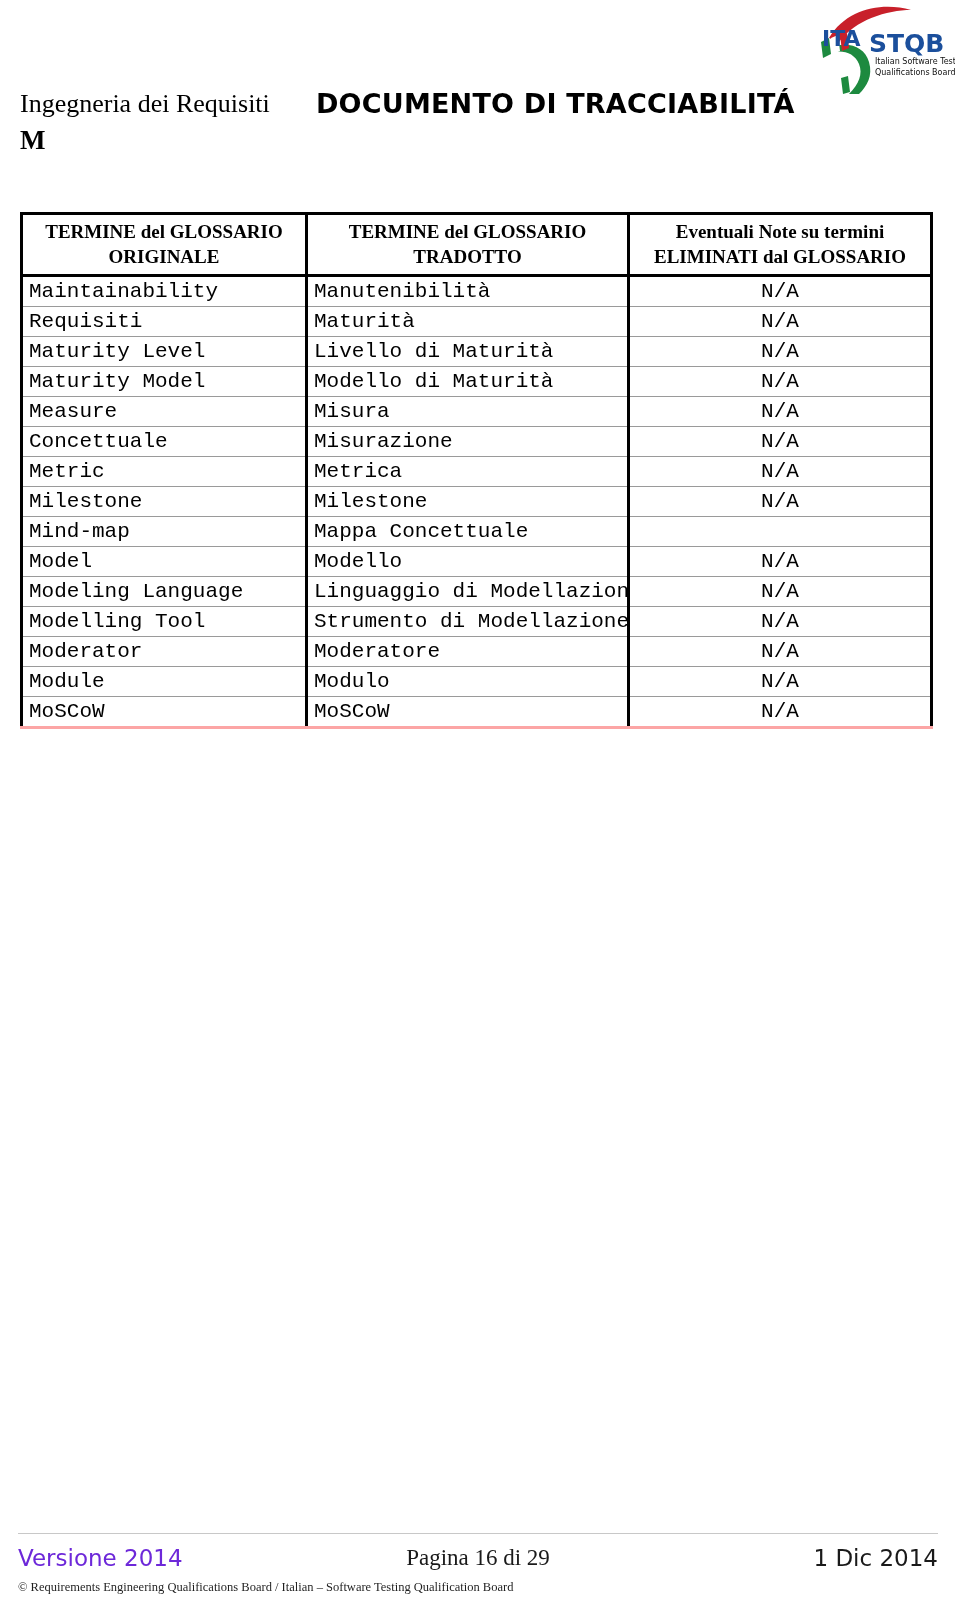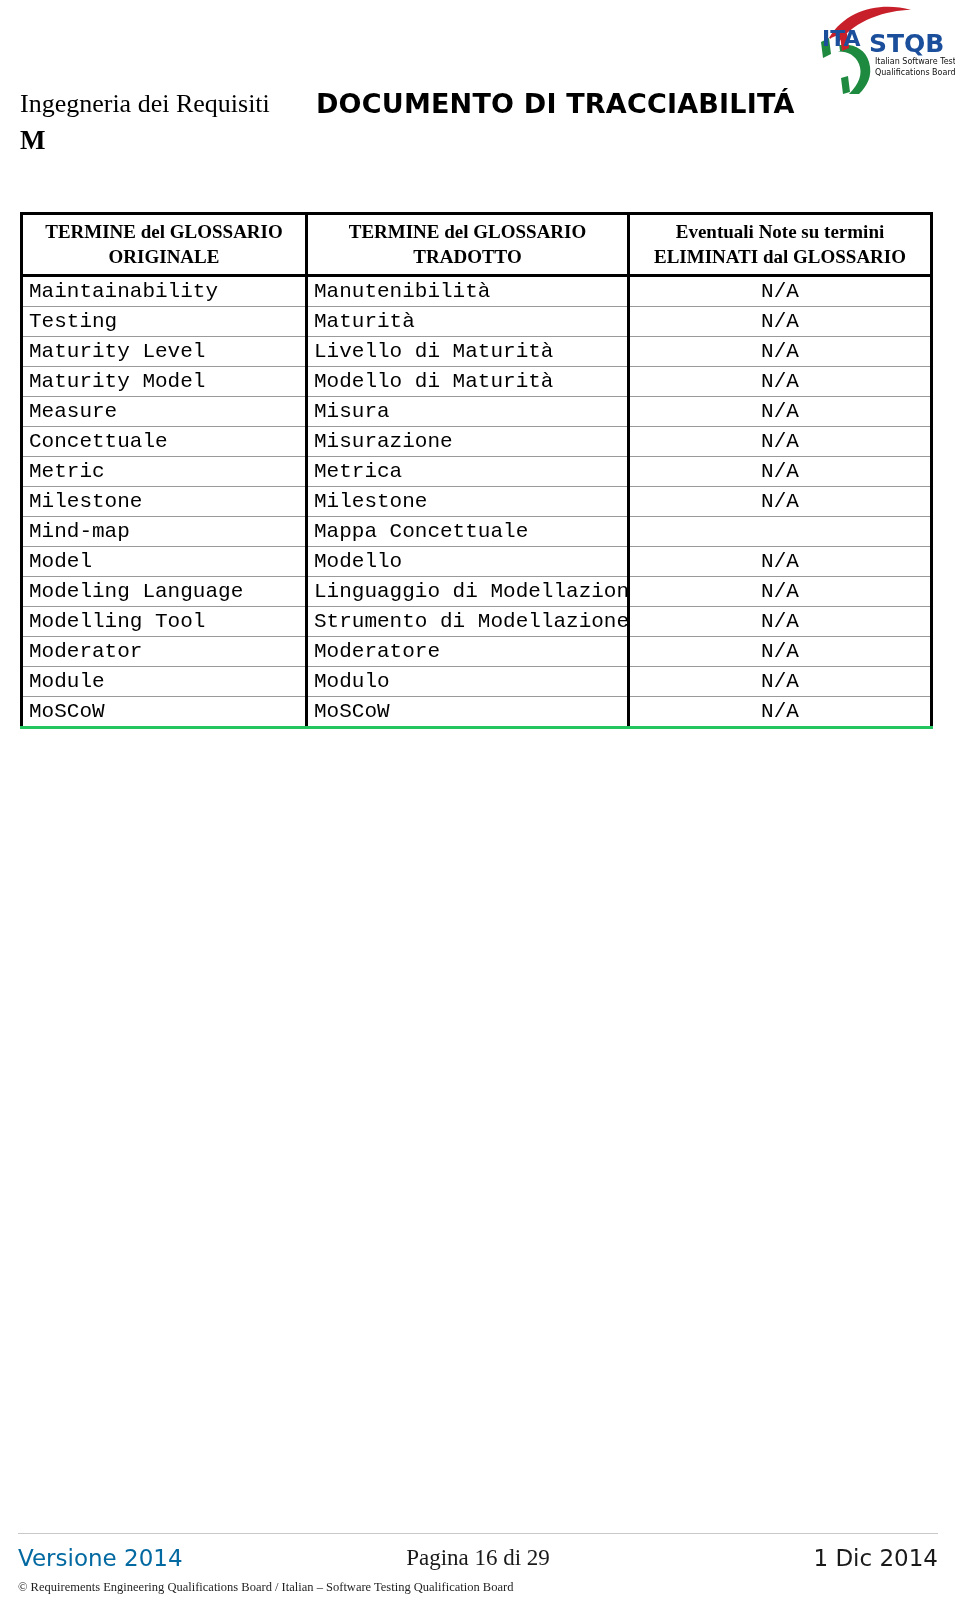--- a/index.html
+++ b/index.html
@@ -113,21 +113,21 @@
     vertical-align: middle;
     font-family: Liberation Mono, monospace;
     overflow: hidden;
     white-space: nowrap;
   }
   table.glossary tbody td.col-orig,
   table.glossary tbody td.col-trad { text-align: left; }
   table.glossary tbody td.col-note { text-align: center; }
 
   table.glossary tbody tr:first-child td { border-top: 3px solid #000000; }
-  table.glossary tbody tr:last-child td  { border-bottom: 3px solid #22c55e; }
+  table.glossary tbody tr:last-child td  { border-bottom: 3px solid #fca5a5; }
 
   
   .page-footer {
     position: absolute;
     left: 0;
     top: 1533px;
     width: 960px;
     height: 77px;
   }
   .footer-rule {
@@ -145,21 +145,21 @@
     width: 920px;
     height: 30px;
   }
   .footer-version {
     position: absolute;
     left: 0;
     top: 0;
     font-size: 23px;
     line-height: 28px;
     font-family: "DejaVu Sans", "Liberation Sans", sans-serif;
-    color: #0369a1;
+    color: #6d28d9;
     white-space: nowrap;
   }
   .footer-page {
     position: absolute;
     left: 0;
     top: 0;
     width: 920px;
     text-align: center;
     font-size: 23px;
     line-height: 28px;
@@ -246,21 +246,21 @@
         </th>
       </tr>
     </thead>
     <tbody id="glossary-body">
         <tr>
           <td class="col-orig">Maintainability</td>
           <td class="col-trad">Manutenibilità</td>
           <td class="col-note">N/A</td>
         </tr>
         <tr>
-          <td class="col-orig">Testing</td>
+          <td class="col-orig">Requisiti</td>
           <td class="col-trad">Maturità</td>
           <td class="col-note">N/A</td>
         </tr>
         <tr>
           <td class="col-orig">Maturity Level</td>
           <td class="col-trad">Livello di Maturità</td>
           <td class="col-note">N/A</td>
         </tr>
         <tr>
           <td class="col-orig">Maturity Model</td>

